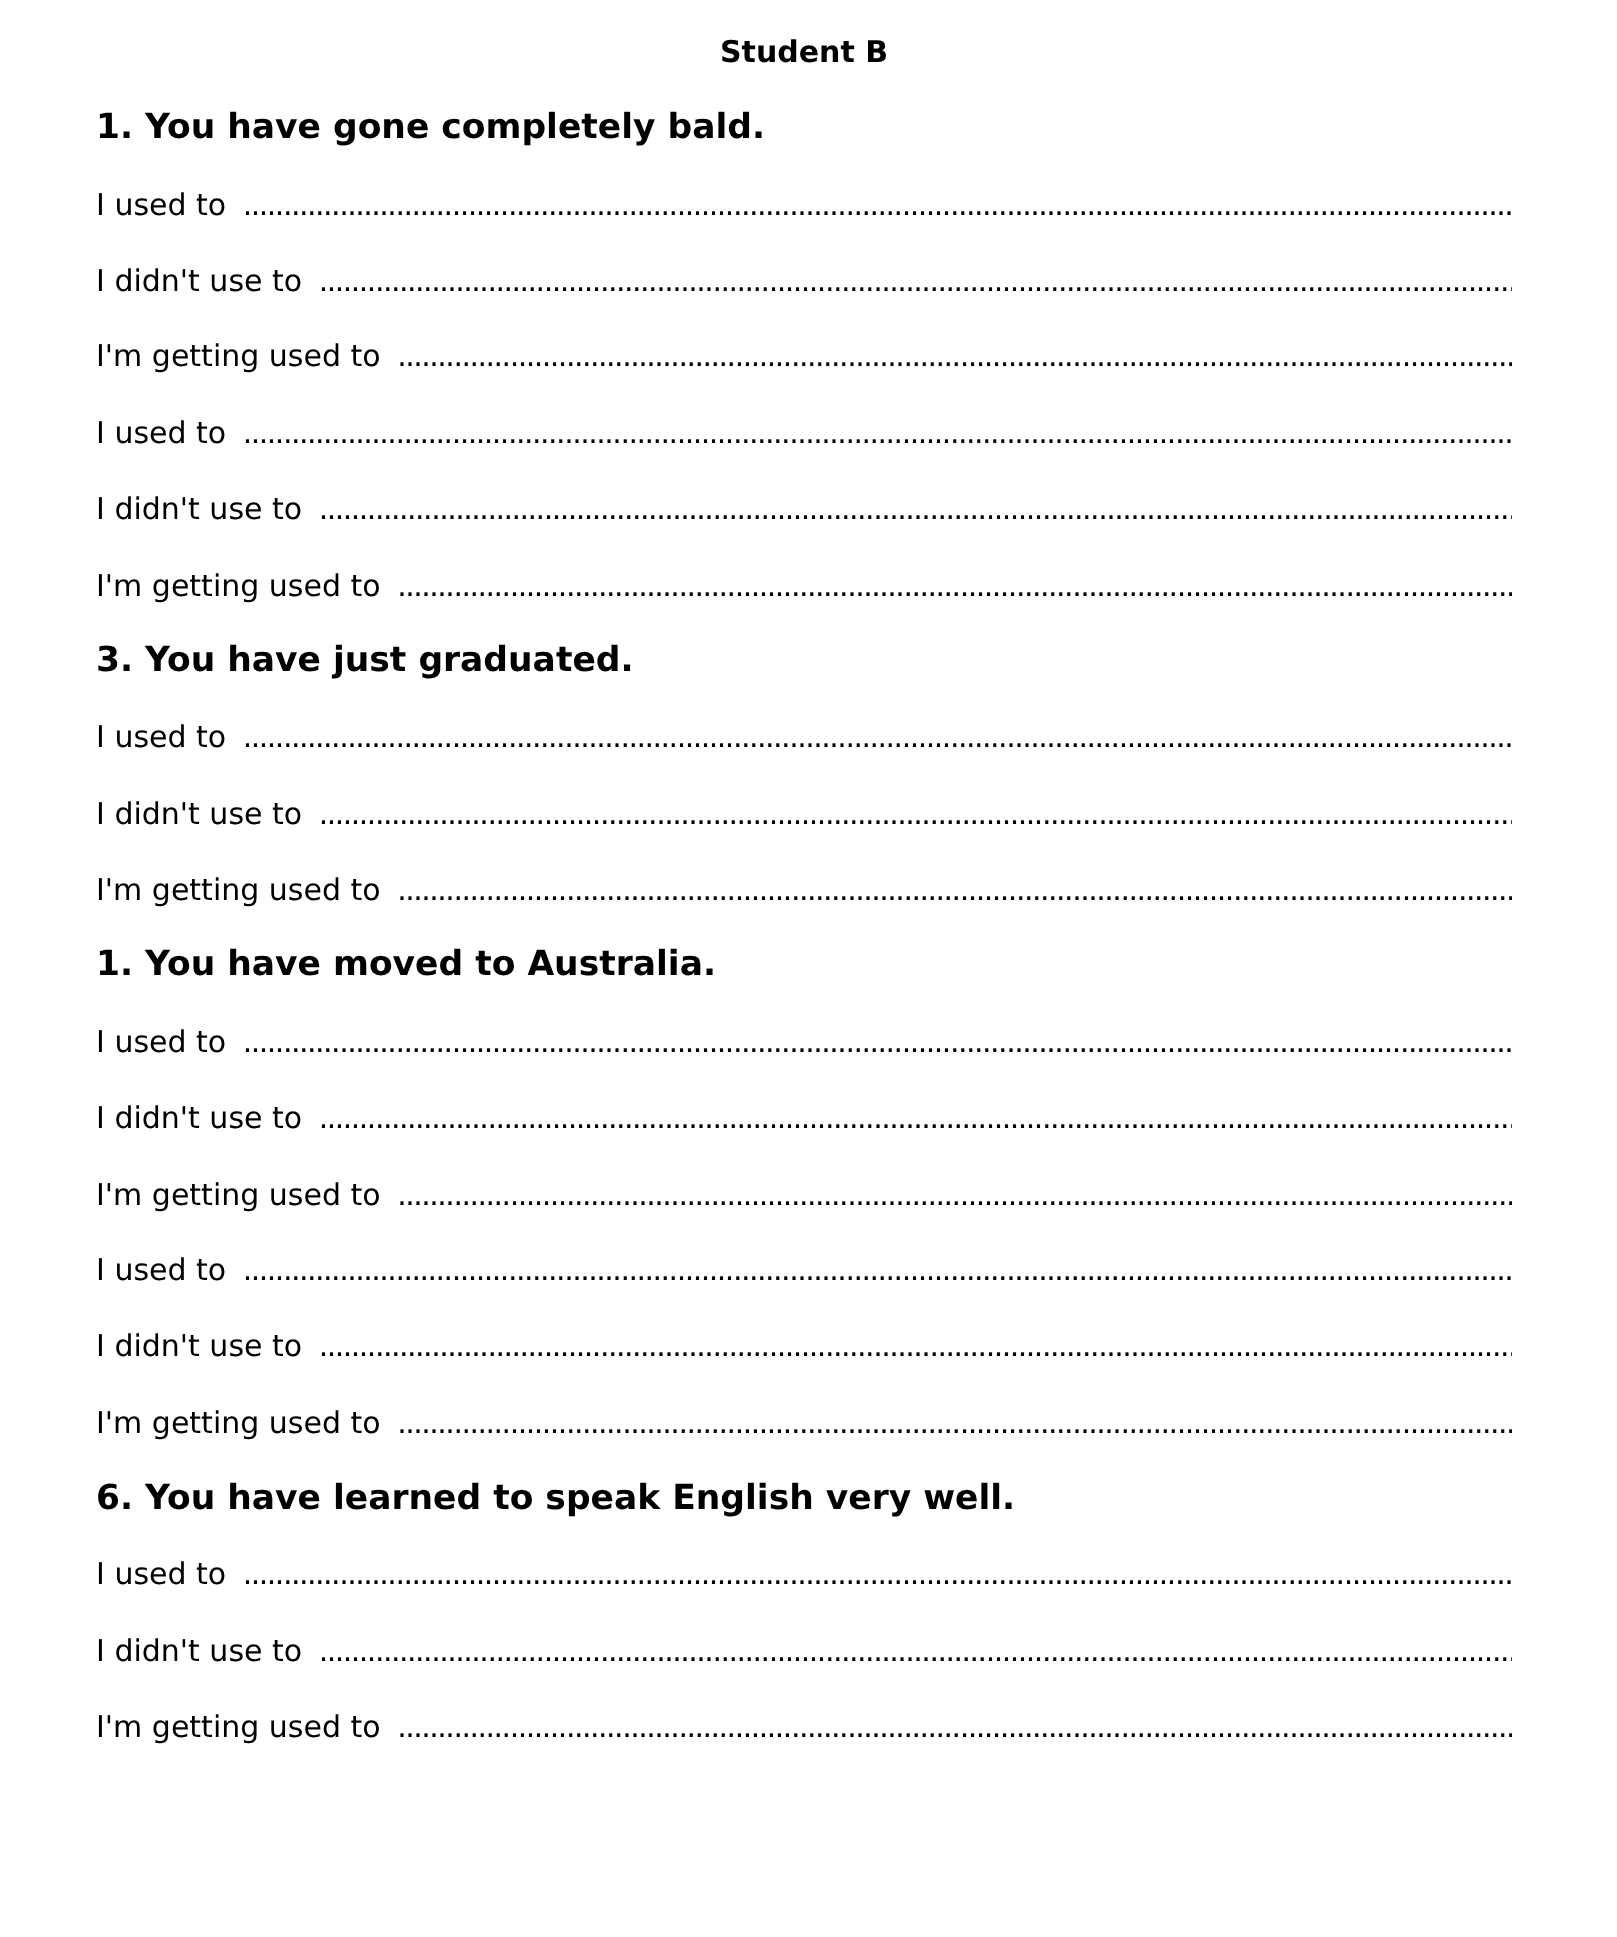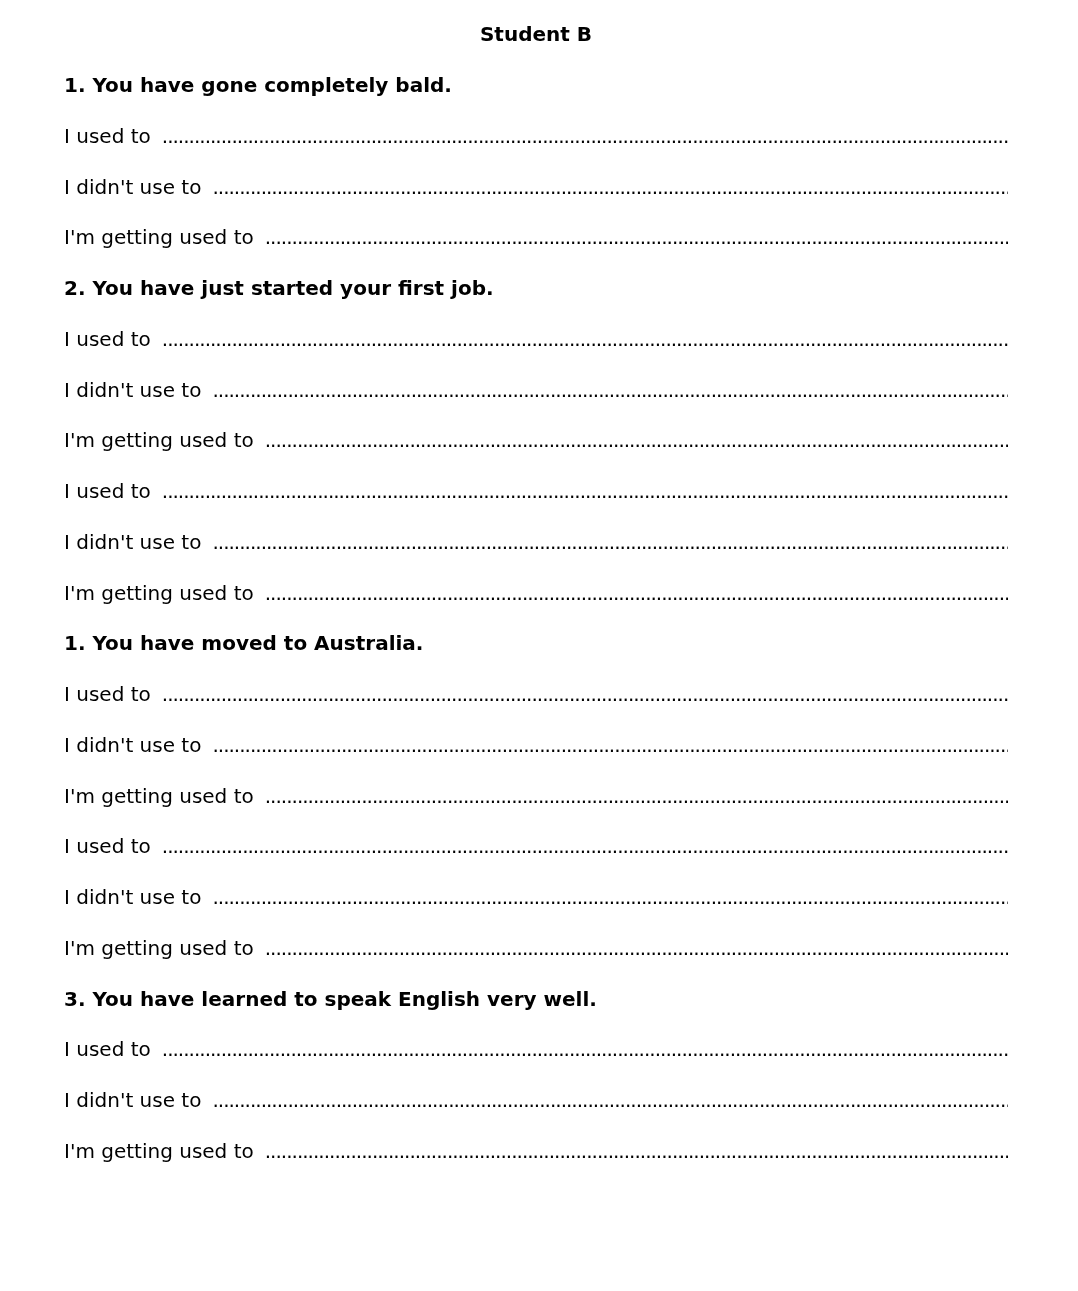--- a/index.html
+++ b/index.html
@@ -28,21 +28,21 @@
   }
   .title-row {
     justify-content: center;
   }
   .title {
     font-weight: bold;
     text-align: right;
   }
   .prompt {
     margin: 0;
-    font-size: 20px;
+    font-size: 23px;
     font-weight: bold;
   }
   .fill-line {
     width: 100%;
     justify-content: center;
   }
   .fill-line .label {
     white-space: nowrap;
     line-height: 1;
   }
@@ -76,39 +76,39 @@
     <span class="dots">............................................................................................................................................................................................................................................................................................................</span>
   </div>
 
   <div class="row fill-line">
     <span class="label">I'm getting used to</span>
     <span class="dots">............................................................................................................................................................................................................................................................................................................</span>
   </div>
 </section>
 
   <section>
-    <h2 class="row prompt">2. You have just started your first job.</h2>
 
   <div class="row fill-line">
     <span class="label">I used to</span>
     <span class="dots">............................................................................................................................................................................................................................................................................................................</span>
   </div>
 
   <div class="row fill-line">
     <span class="label">I didn't use to</span>
     <span class="dots">............................................................................................................................................................................................................................................................................................................</span>
   </div>
 
   <div class="row fill-line">
     <span class="label">I'm getting used to</span>
     <span class="dots">............................................................................................................................................................................................................................................................................................................</span>
   </div>
 </section>
 
   <section>
+    <h2 class="row prompt">3. You have just graduated.</h2>
 
   <div class="row fill-line">
     <span class="label">I used to</span>
     <span class="dots">............................................................................................................................................................................................................................................................................................................</span>
   </div>
 
   <div class="row fill-line">
     <span class="label">I didn't use to</span>
     <span class="dots">............................................................................................................................................................................................................................................................................................................</span>
   </div>
@@ -150,21 +150,21 @@
     <span class="dots">............................................................................................................................................................................................................................................................................................................</span>
   </div>
 
   <div class="row fill-line">
     <span class="label">I'm getting used to</span>
     <span class="dots">............................................................................................................................................................................................................................................................................................................</span>
   </div>
 </section>
 
   <section>
-    <h2 class="row prompt">3. You have learned to speak English very well.</h2>
+    <h2 class="row prompt">6. You have learned to speak English very well.</h2>
 
   <div class="row fill-line">
     <span class="label">I used to</span>
     <span class="dots">............................................................................................................................................................................................................................................................................................................</span>
   </div>
 
   <div class="row fill-line">
     <span class="label">I didn't use to</span>
     <span class="dots">............................................................................................................................................................................................................................................................................................................</span>
   </div>

